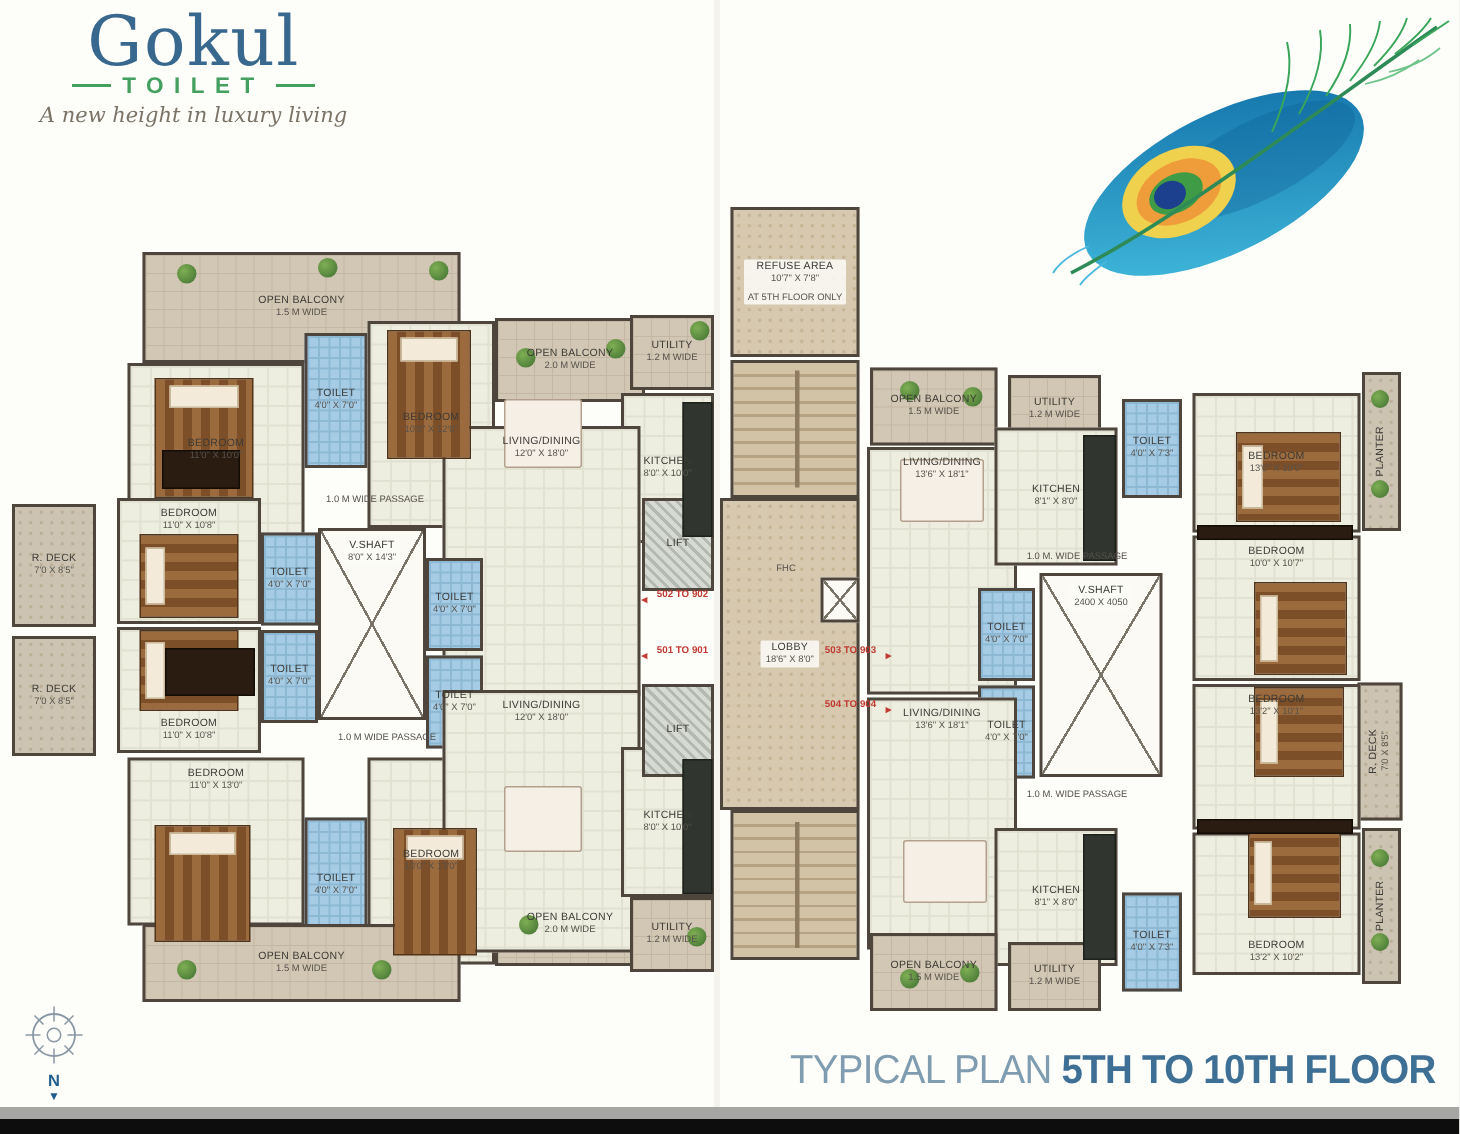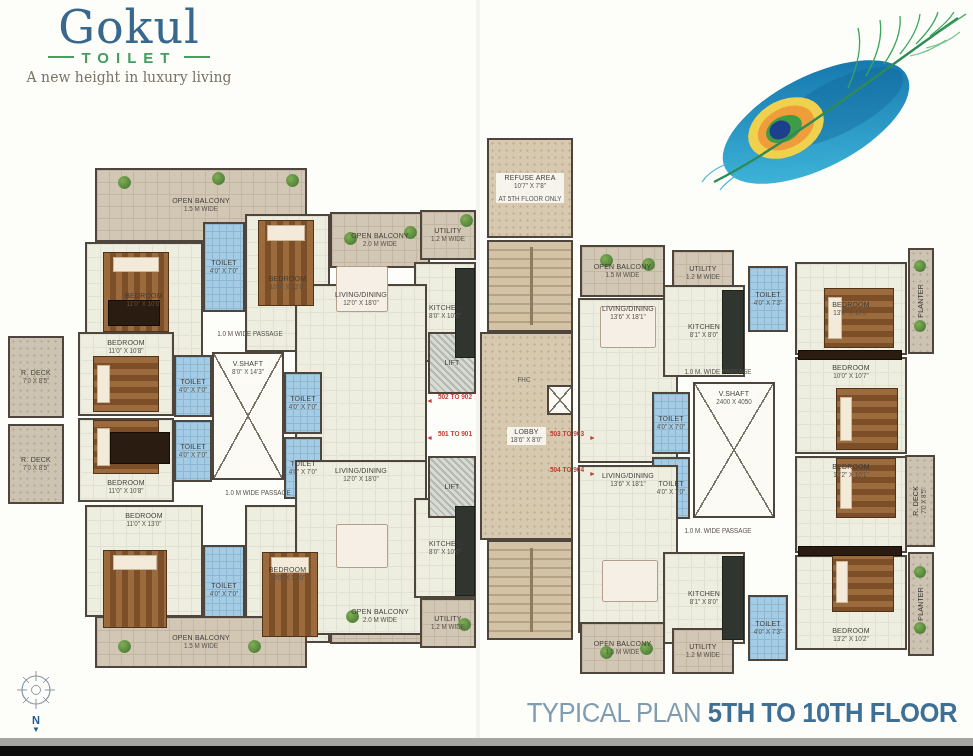--- a/index.html
+++ b/index.html
@@ -4,21 +4,21 @@
 <style>
   html,body{margin:0;padding:0;background:#e9e9e9;}
   #stage{position:relative;width:973px;height:756px;background:#fdfdfa;overflow:hidden;
          font-family:"Liberation Sans",sans-serif;}
   
   #brand{position:absolute;left:18px;top:2px;width:222px;text-align:center;}
   .logo-name{font-family:"DejaVu Serif",serif;font-size:46px;line-height:1.1;color:#39688f;letter-spacing:1px;}
   .logo-heights{display:flex;align-items:center;justify-content:center;gap:7px;margin-top:-4px;}
   .logo-heights b{color:#43a05f;font-size:15px;letter-spacing:7px;font-weight:bold;}
   .hrule{display:inline-block;width:26px;height:2px;background:#43a05f;}
-  .logo-tag{font-family:"DejaVu Serif",serif;font-size:14px;color:#7b7466;margin-top:3px;}
+  .logo-tag{font-family:"DejaVu Serif",serif;font-style:italic;font-size:14px;color:#7b7466;margin-top:3px;}
   
   #feather{position:absolute;left:698px;top:4px;width:272px;height:188px;}
   
   #seam{position:absolute;left:476px;top:0;width:4px;height:738px;background:#f4f3ed;}
   
   #plan{position:absolute;left:0;top:0;width:973px;height:756px;}
   .room{position:absolute;box-sizing:border-box;border:2px solid #4e453c;display:flex;
         align-items:center;justify-content:center;text-align:center;overflow:hidden;}
   .floor{background-color:#edeee0;background-image:linear-gradient(#e0e1d0 1px,transparent 1px),
          linear-gradient(90deg,#e0e1d0 1px,transparent 1px);background-size:13px 13px;}

